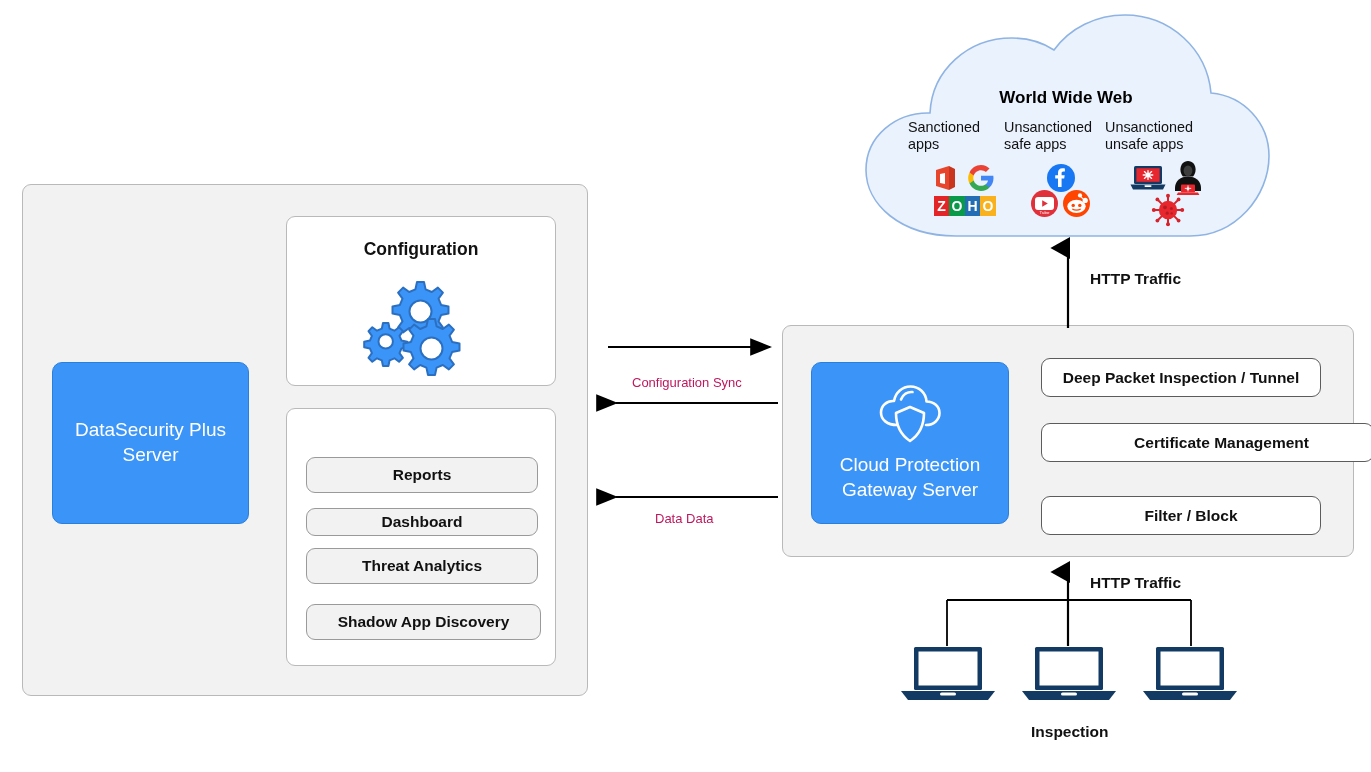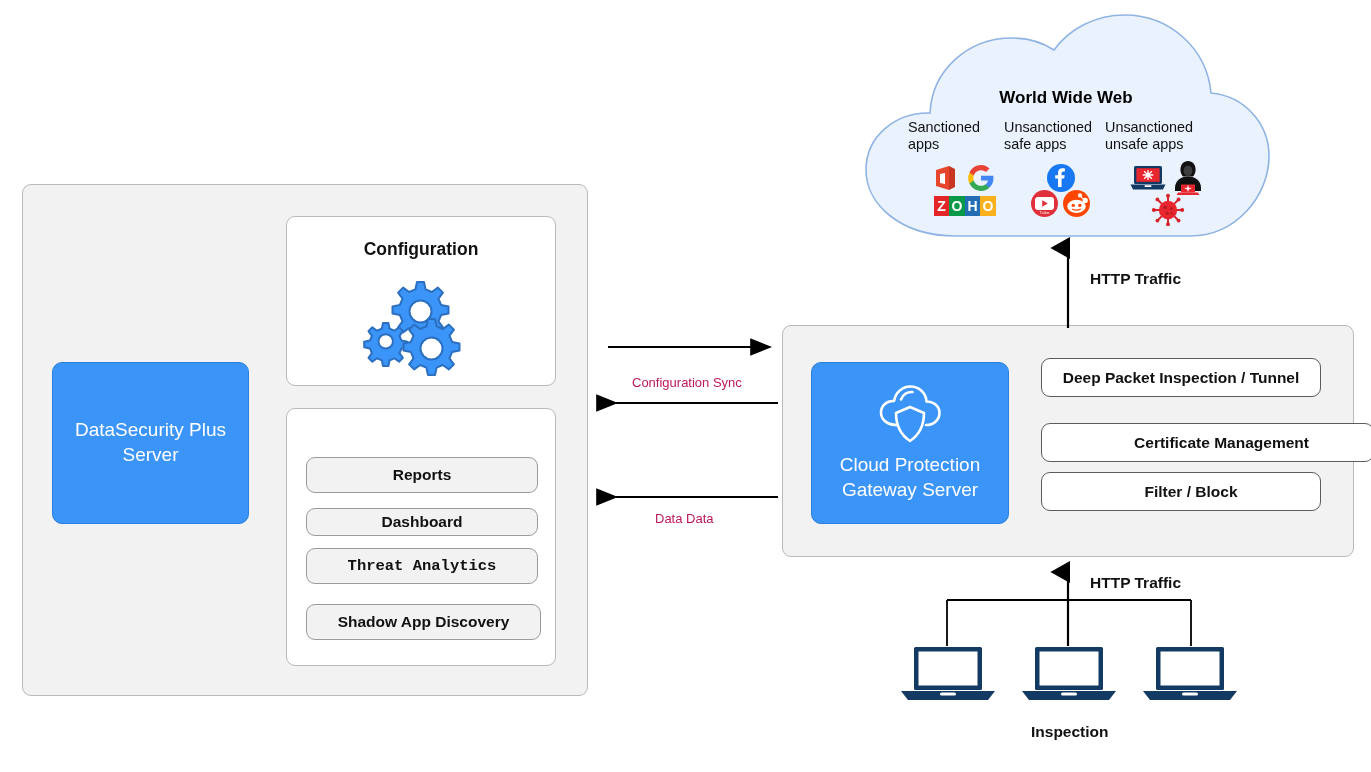--- a/index.html
+++ b/index.html
@@ -84,21 +84,21 @@
     <div class="bb-label">Server</div>
   </div>
 
   <div class="panel white-card" style="left:286px;top:408px;width:270px;height:258px;">
     <div class="grey-pill" style="position:absolute;left:19px;top:27px;width:232px;height:36px;margin-top:21px;">
       <span>Reports</span>
     </div>
     <div class="grey-pill" style="position:absolute;left:19px;top:99px;width:232px;height:28px;justify-content:center;">
       <span>Dashboard</span>
     </div>
-    <div class="grey-pill" style="position:absolute;left:19px;top:139px;width:232px;height:36px;font-family:Liberation Mono, monospace;">
+    <div class="grey-pill" style="position:absolute;left:19px;top:139px;width:232px;height:36px;">
       <span>Threat Analytics</span>
     </div>
     <div class="grey-pill" style="position:absolute;left:19px;top:195px;width:235px;height:36px;">
       <span>Shadow App Discovery</span>
     </div>
   </div>
 
   <div class="icon-wrap" style="left:608px;top:334px;">
     <svg width="172" height="180" viewBox="0 0 172 180">
       <defs>
@@ -132,21 +132,21 @@
     <div class="bb-label">Cloud Protection</div>
     <div class="bb-label">Gateway Server</div>
   </div>
 
   <div class="white-pill" style="position:absolute;left:1041px;top:358px;width:280px;height:39px;align-items:center;">
     <span>Deep Packet Inspection / Tunnel</span>
   </div>
   <div class="white-pill" style="position:absolute;left:1041px;top:423px;width:333px;height:39px;padding-left:28px;">
     <span>Certificate Management</span>
   </div>
-  <div class="white-pill" style="position:absolute;left:1041px;top:472px;width:280px;height:39px;padding-left:20px;">
+  <div class="white-pill" style="position:absolute;left:1041px;top:496px;width:280px;height:39px;padding-left:20px;">
     <span>Filter / Block</span>
   </div>
 
   <div class="icon-wrap" style="left:1058px;top:238px;">
     <svg width="24" height="92" viewBox="0 0 24 92">
       <defs>
         <marker id="arrU" markerWidth="10" markerHeight="9" refX="5" refY="8" orient="auto">
           <path d="M0,9 L5,0 L10,9 z" fill="#000"></path>
         </marker>
       </defs>

